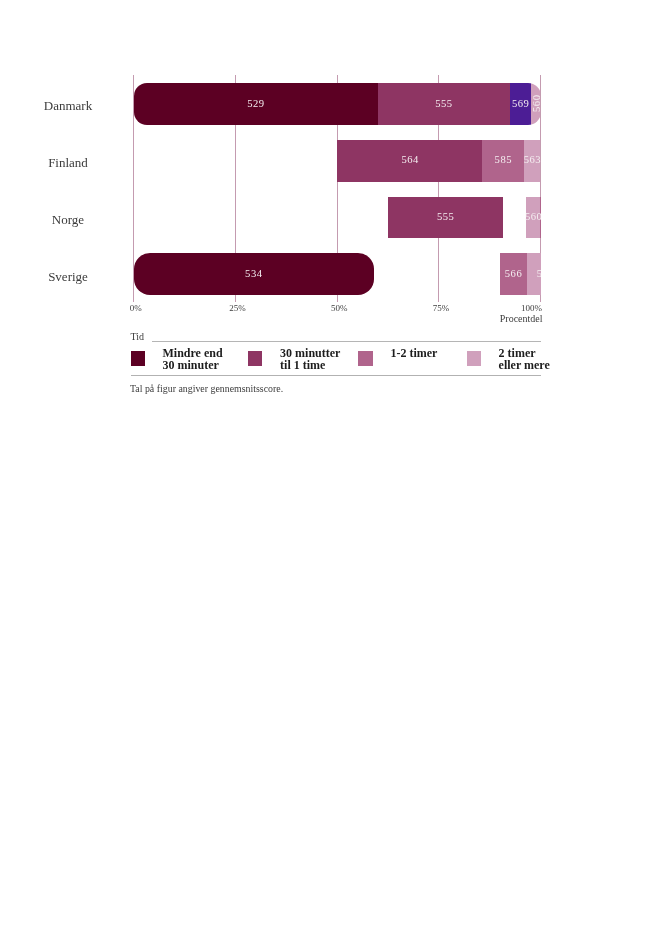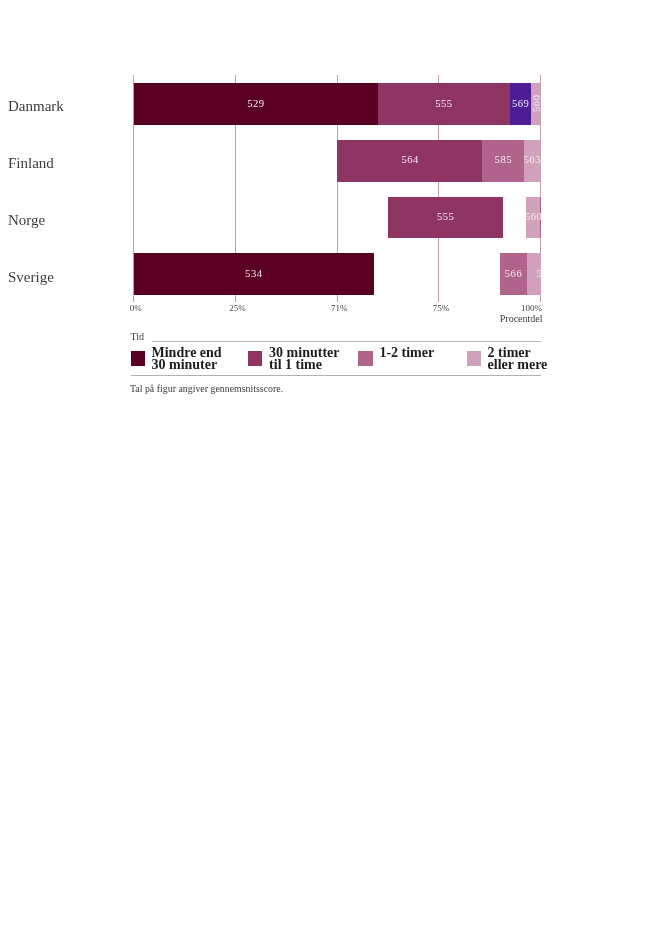--- a/index.html
+++ b/index.html
@@ -15,54 +15,54 @@
   .gridline{position:absolute;top:0;width:1px;height:225px;background:#c49bb0;}
   .bar{position:absolute;left:0;width:100%;height:41.7px;overflow:hidden;}
   .seg{position:absolute;top:0;height:100%;}
   .seglbl{position:absolute;left:0;top:-1px;width:100%;height:100%;pointer-events:none;
           display:flex;align-items:center;justify-content:center;
           color:#f5eef1;font-size:10.6px;letter-spacing:.5px;text-indent:.5px;}
   .seglbl > span{display:block;white-space:nowrap;}
   .seglbl.vert > span{transform:rotate(-90deg) translateY(1px);backface-visibility:visible;}
 
   
-  .catlbl{position:absolute;right:0;width:120px;text-align:left;
-          font-size:15px;color:#3c3c3c;}
+  .catlbl{position:absolute;right:0;width:120px;text-align:center;
+          font-size:13px;color:#3c3c3c;}
 
   
   #xaxis{position:absolute;left:133.5px;top:300.5px;width:407px;height:24px;}
   .xtick{position:absolute;top:-5.5px;width:1px;height:6.6px;background:#c49bb0;}
   .xlbl{position:absolute;top:2.5px;font-size:9px;color:#3d3d3d;white-space:nowrap;}
   #xtitle{position:absolute;right:-2px;top:12px;font-size:10px;color:#3c3c3c;white-space:nowrap;}
 
   
   #legend{position:absolute;left:130.5px;top:331px;width:410.5px;}
   #legend-title{position:absolute;left:0;top:0px;font-size:10px;color:#3c3c3c;}
   #legend-rule-top{position:absolute;left:21px;top:10px;right:0;height:1px;background:#b5b5b5;}
   #legend-rule-bottom{position:absolute;left:0;top:44.2px;right:0;height:1px;background:#b2b2b2;}
   .lgitem{position:absolute;top:20.3px;height:16px;}
   .lgswatch{position:absolute;left:0;top:0;width:14.2px;height:14.4px;}
-  .lgtext{position:absolute;left:21px;top:-4.2px;font-size:14px;font-weight:bold;
+  .lgtext{position:absolute;left:32px;top:-4.2px;font-size:12px;font-weight:bold;
           color:#1d1d1d;line-height:12px;white-space:nowrap;}
 
   
   #footnote{position:absolute;left:130px;top:382.5px;font-size:9.9px;color:#3c3c3c;}
 </style>
 </head>
 <body>
 
 <div id="figure">
 
   <div id="plot">
       <div class="gridline" style="left: -0.5px;"></div>
       <div class="gridline" style="left: 101.25px;"></div>
       <div class="gridline" style="left: 203px;"></div>
       <div class="gridline" style="left: 304.75px;"></div>
       <div class="gridline" style="left: 406.5px;"></div>
-      <div class="bar" style="top: 8.4px;">
+      <div class="bar" style="top: 8.4px; border-radius: 13px;">
         <div class="seg" style="left: 0px; width: 244.2px; background: rgb(92, 0, 35);">
           <span class="seglbl">
             <span>529</span>
           </span>
         </div>
         <div class="seg" style="left: 244.2px; width: 131.868px; background: rgb(142, 53, 99);">
           <span class="seglbl">
             <span>555</span>
           </span>
         </div>
@@ -108,21 +108,21 @@
           </span>
         </div>
         <div class="seg" style="left: 392.755px; width: 14.245px; background: rgb(208, 160, 188);">
           <span class="seglbl">
             <span>560</span>
           </span>
         </div>
       </div>
       <div class="catlbl" style="top: 136.95px; right: 412.5px;">Norge</div>
       <div class="bar" style="top: 178.2px;">
-        <div class="seg" style="left: 0px; width: 240.13px; background: rgb(92, 0, 35);">
+        <div class="seg" style="left: 0px; width: 240.13px; background: rgb(92, 0, 35); border-radius: 16px;">
           <span class="seglbl">
             <span>534</span>
           </span>
         </div>
         <div class="seg" style="left: 366.3px; width: 26.862px; background: rgb(176, 100, 140);">
           <span class="seglbl">
             <span>566</span>
           </span>
         </div>
         <div class="seg" style="left: 393.162px; width: 37px; background: rgb(208, 160, 188);">
@@ -134,21 +134,21 @@
       <div class="catlbl" style="top: 194.15px; right: 412.5px;">Sverige</div>
     </div>
 
   <div id="xaxis">
     <div id="xtitle">Procentdel</div>
   <div class="xtick" style="left: -0.5px;"></div>
       <div class="xlbl" style="left: -3.7px;">0%</div>
       <div class="xtick" style="left: 101.25px;"></div>
       <div class="xlbl" style="left: 95.8px;">25%</div>
       <div class="xtick" style="left: 203px;"></div>
-      <div class="xlbl" style="left: 197.55px;">71%</div>
+      <div class="xlbl" style="left: 197.55px;">50%</div>
       <div class="xtick" style="left: 304.75px;"></div>
       <div class="xlbl" style="left: 299.3px;">75%</div>
       <div class="xtick" style="left: 406.5px;"></div>
       <div class="xlbl" style="left: 387.5px;">100%</div>
     </div>
 
   <div id="legend">
     <div id="legend-title">Tid</div>
     <div id="legend-rule-top"></div>
     <div id="legend-rule-bottom"></div>

